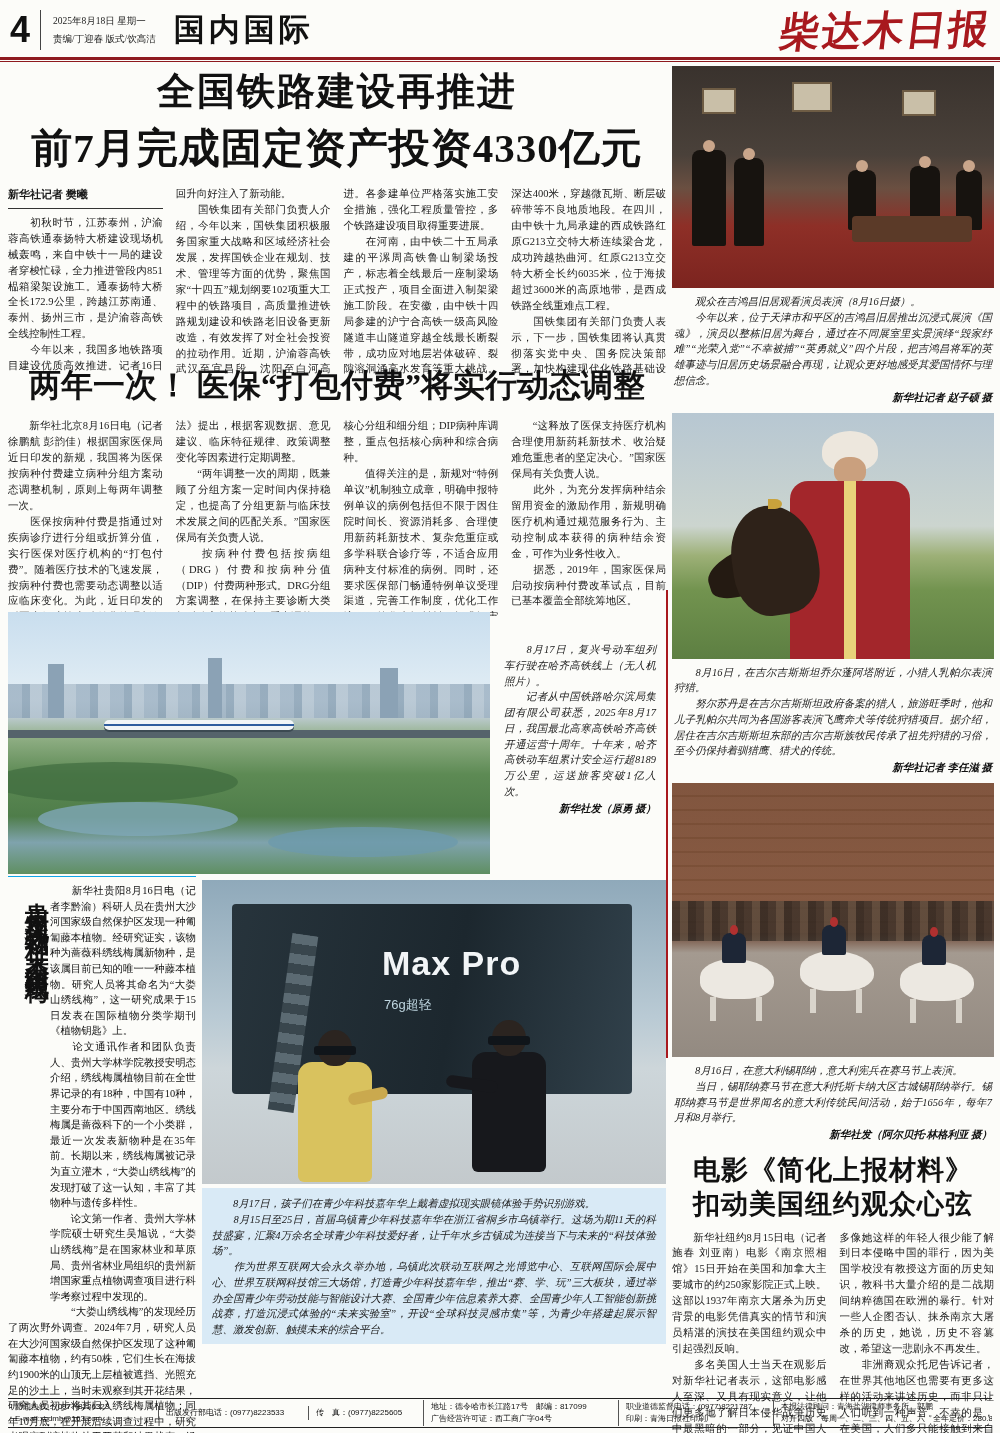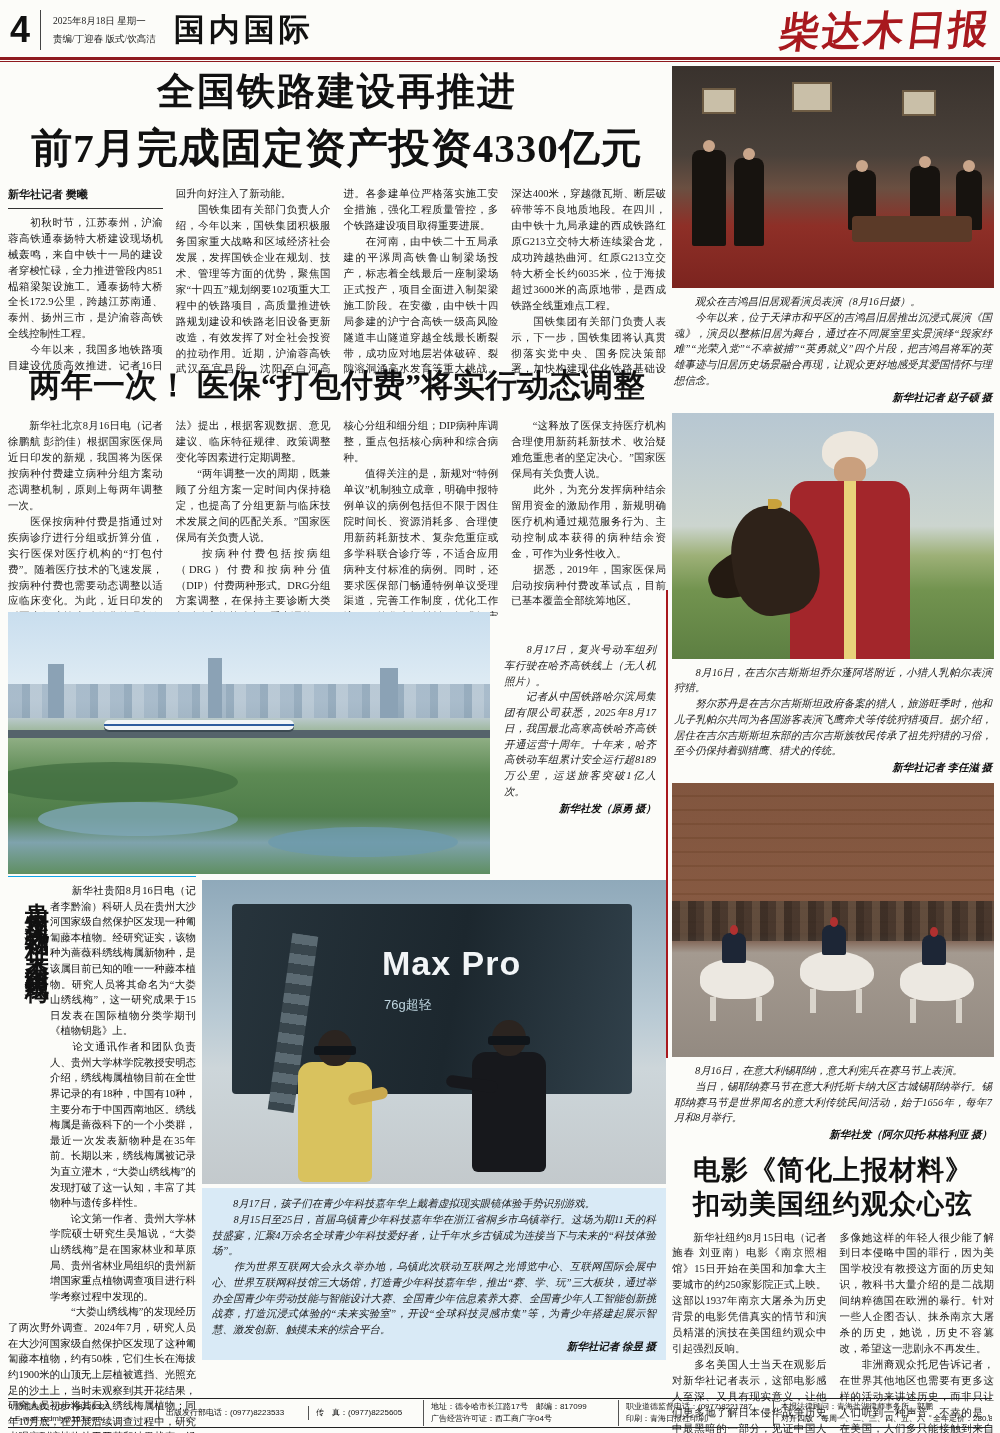--- a/index.html
+++ b/index.html
@@ -201,21 +201,20 @@
           </div>
         <div class="torso">
             <div class="arm"></div>
           </div>
       </div>
     </div>
     <div class="tech-caption-box">
       <div class="caption">　　8月17日，孩子们在青少年科技嘉年华上戴着虚拟现实眼镜体验手势识别游戏。
 　　8月15日至25日，首届乌镇青少年科技嘉年华在浙江省桐乡市乌镇举行。这场为期11天的科技盛宴，汇聚4万余名全球青少年科技爱好者，让千年水乡古镇成为连接当下与未来的“科技体验场”。
 　　作为世界互联网大会永久举办地，乌镇此次联动互联网之光博览中心、互联网国际会展中心、世界互联网科技馆三大场馆，打造青少年科技嘉年华，推出“赛、学、玩”三大板块，通过举办全国青少年劳动技能与智能设计大赛、全国青少年信息素养大赛、全国青少年人工智能创新挑战赛，打造沉浸式体验的“未来实验室”，开设“全球科技灵感市集”等，为青少年搭建起展示智慧、激发创新、触摸未来的综合平台。</div>
-      <div class="credit">新华社记者 徐昱 摄</div>
     </div>
   </div>
 
   <div class="right-col">
 
     <div class="photo-theater">
       <div class="frame" style="left:30px;top:22px;width:34px;height:26px;"></div>
       <div class="frame" style="left:120px;top:16px;width:40px;height:30px;"></div>
       <div class="frame" style="left:230px;top:24px;width:34px;height:26px;"></div>
       <div class="fig" style="left:20px;top:84px;width:34px;height:96px;">

